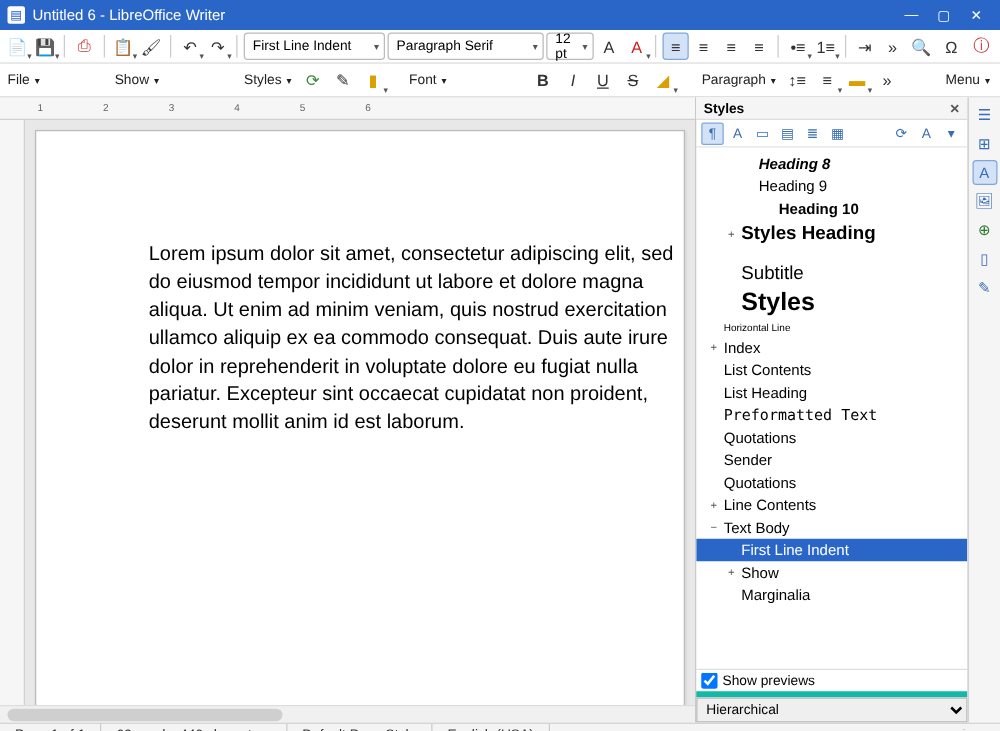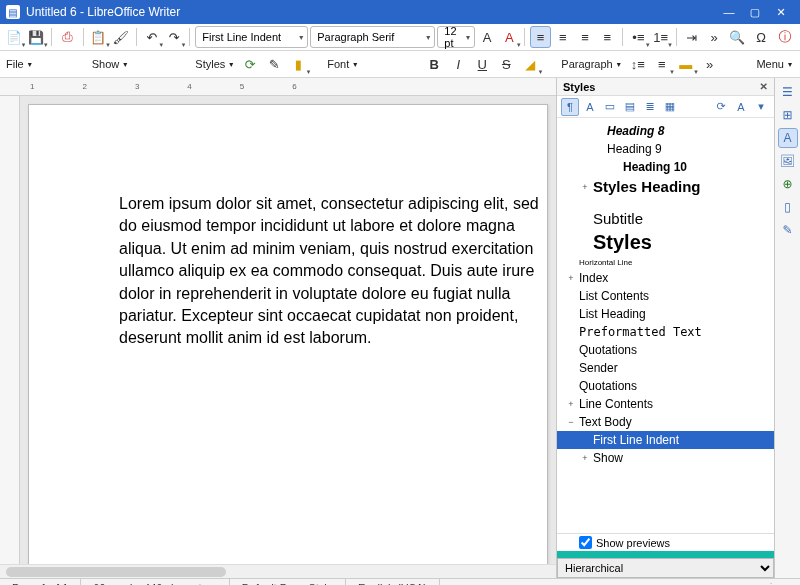--- a/index.html
+++ b/index.html
@@ -35,22 +35,22 @@
     .sbtn { width: 18px; height: 18px; display: inline-flex; align-items: center; justify-content: center; font-size: 11px; color: #3a6db5; cursor: pointer; border-radius: 2px; }
     .sbtn.active { background: #d4e2f7; border: 1px solid #7fa7d8; }
     .style-list { flex: 1; overflow: hidden; font-size: 12px; padding: 4px 0; }
     .srow { display: flex; align-items: center; padding: 1px 4px 1px 8px; cursor: pointer; white-space: nowrap; }
     .srow.selected { background: #2a66c8; color: #fff; }
     .srow .tree-ctl { width: 12px; font-size: 9px; color: #555; display: inline-flex; justify-content: center; }
     .srow.selected .tree-ctl { color: #fff; }
     .srow .label { padding: 1px 0; }
     .srow.l1 .label { margin-left: 16px; }
     .srow.l2 .label { margin-left: 32px; }
-    .show-prev { border-top: 1px solid #ddd; padding: 2px 22px; font-size: 11px; display: flex; align-items: center; gap: 4px; }
-    .filter-combo { border-top: 7px solid #14b8a6; }
+    .show-prev { border-top: 1px solid #ddd; padding: 2px 4px; font-size: 11px; display: flex; align-items: center; gap: 4px; }
+    .filter-combo { border-top: 5px solid #14b8a6; }
     .filter-combo select { width: 100%; border: 1px solid #bbb; font-size: 11px; padding: 1px 3px; height: 20px; }
     .vtoolbar { width: 26px; background: #f5f5f5; border-left: 1px solid #c8c8c8; display: flex; flex-direction: column; align-items: center; padding-top: 4px; gap: 3px; }
     .vbtn { width: 20px; height: 20px; display: flex; align-items: center; justify-content: center; font-size: 12px; color: #3a6db5; cursor: pointer; border-radius: 3px; }
     .statusbar { height: 18px; background: #f4f4f4; border-top: 1px solid #ccc; display: flex; align-items: center; font-size: 11px; color: #333; }
     .status-cell { border-right: 1px solid #ccc; padding: 0 12px; height: 100%; display: flex; align-items: center; }
     .zoom-slider { margin-left: auto; padding: 0 6px; display: flex; align-items: center; gap: 4px; }
     .workspace-inner { display: flex; flex-direction: column; flex: 1; }
     .scroll-h { height: 14px; background: #f0f0f0; border-top: 1px solid #ddd; display: flex; align-items: center; }
     .thumb-h { width: 220px; height: 10px; background: #cfcfcf; border-radius: 5px; margin-left: 6px; }
   </style>
@@ -270,20 +270,24 @@
           <span class="label" style="margin-left: 2px;">Text Body</span>
         </div>
         <div class="srow l1 selected">
           <span class="tree-ctl" style="margin-left: 14px;"></span>
           <span class="label" style="margin-left: 2px;">First Line Indent</span>
         </div>
         <div class="srow l1">
           <span class="tree-ctl" style="margin-left: 14px;">+</span>
           <span class="label" style="margin-left: 2px;">Show</span>
         </div>
+        <div class="srow l1">
+          <span class="tree-ctl" style="margin-left: 14px;"></span>
+          <span class="label" style="margin-left: 2px;">Marginalia</span>
+        </div>
       </div>
     <div class="show-prev">
       <input type="checkbox" checked="" style="">
       <span>Show previews</span>
     </div>
     <div class="filter-combo">
       <select><option>Hierarchical</option></select>
     </div>
   </div>
 

